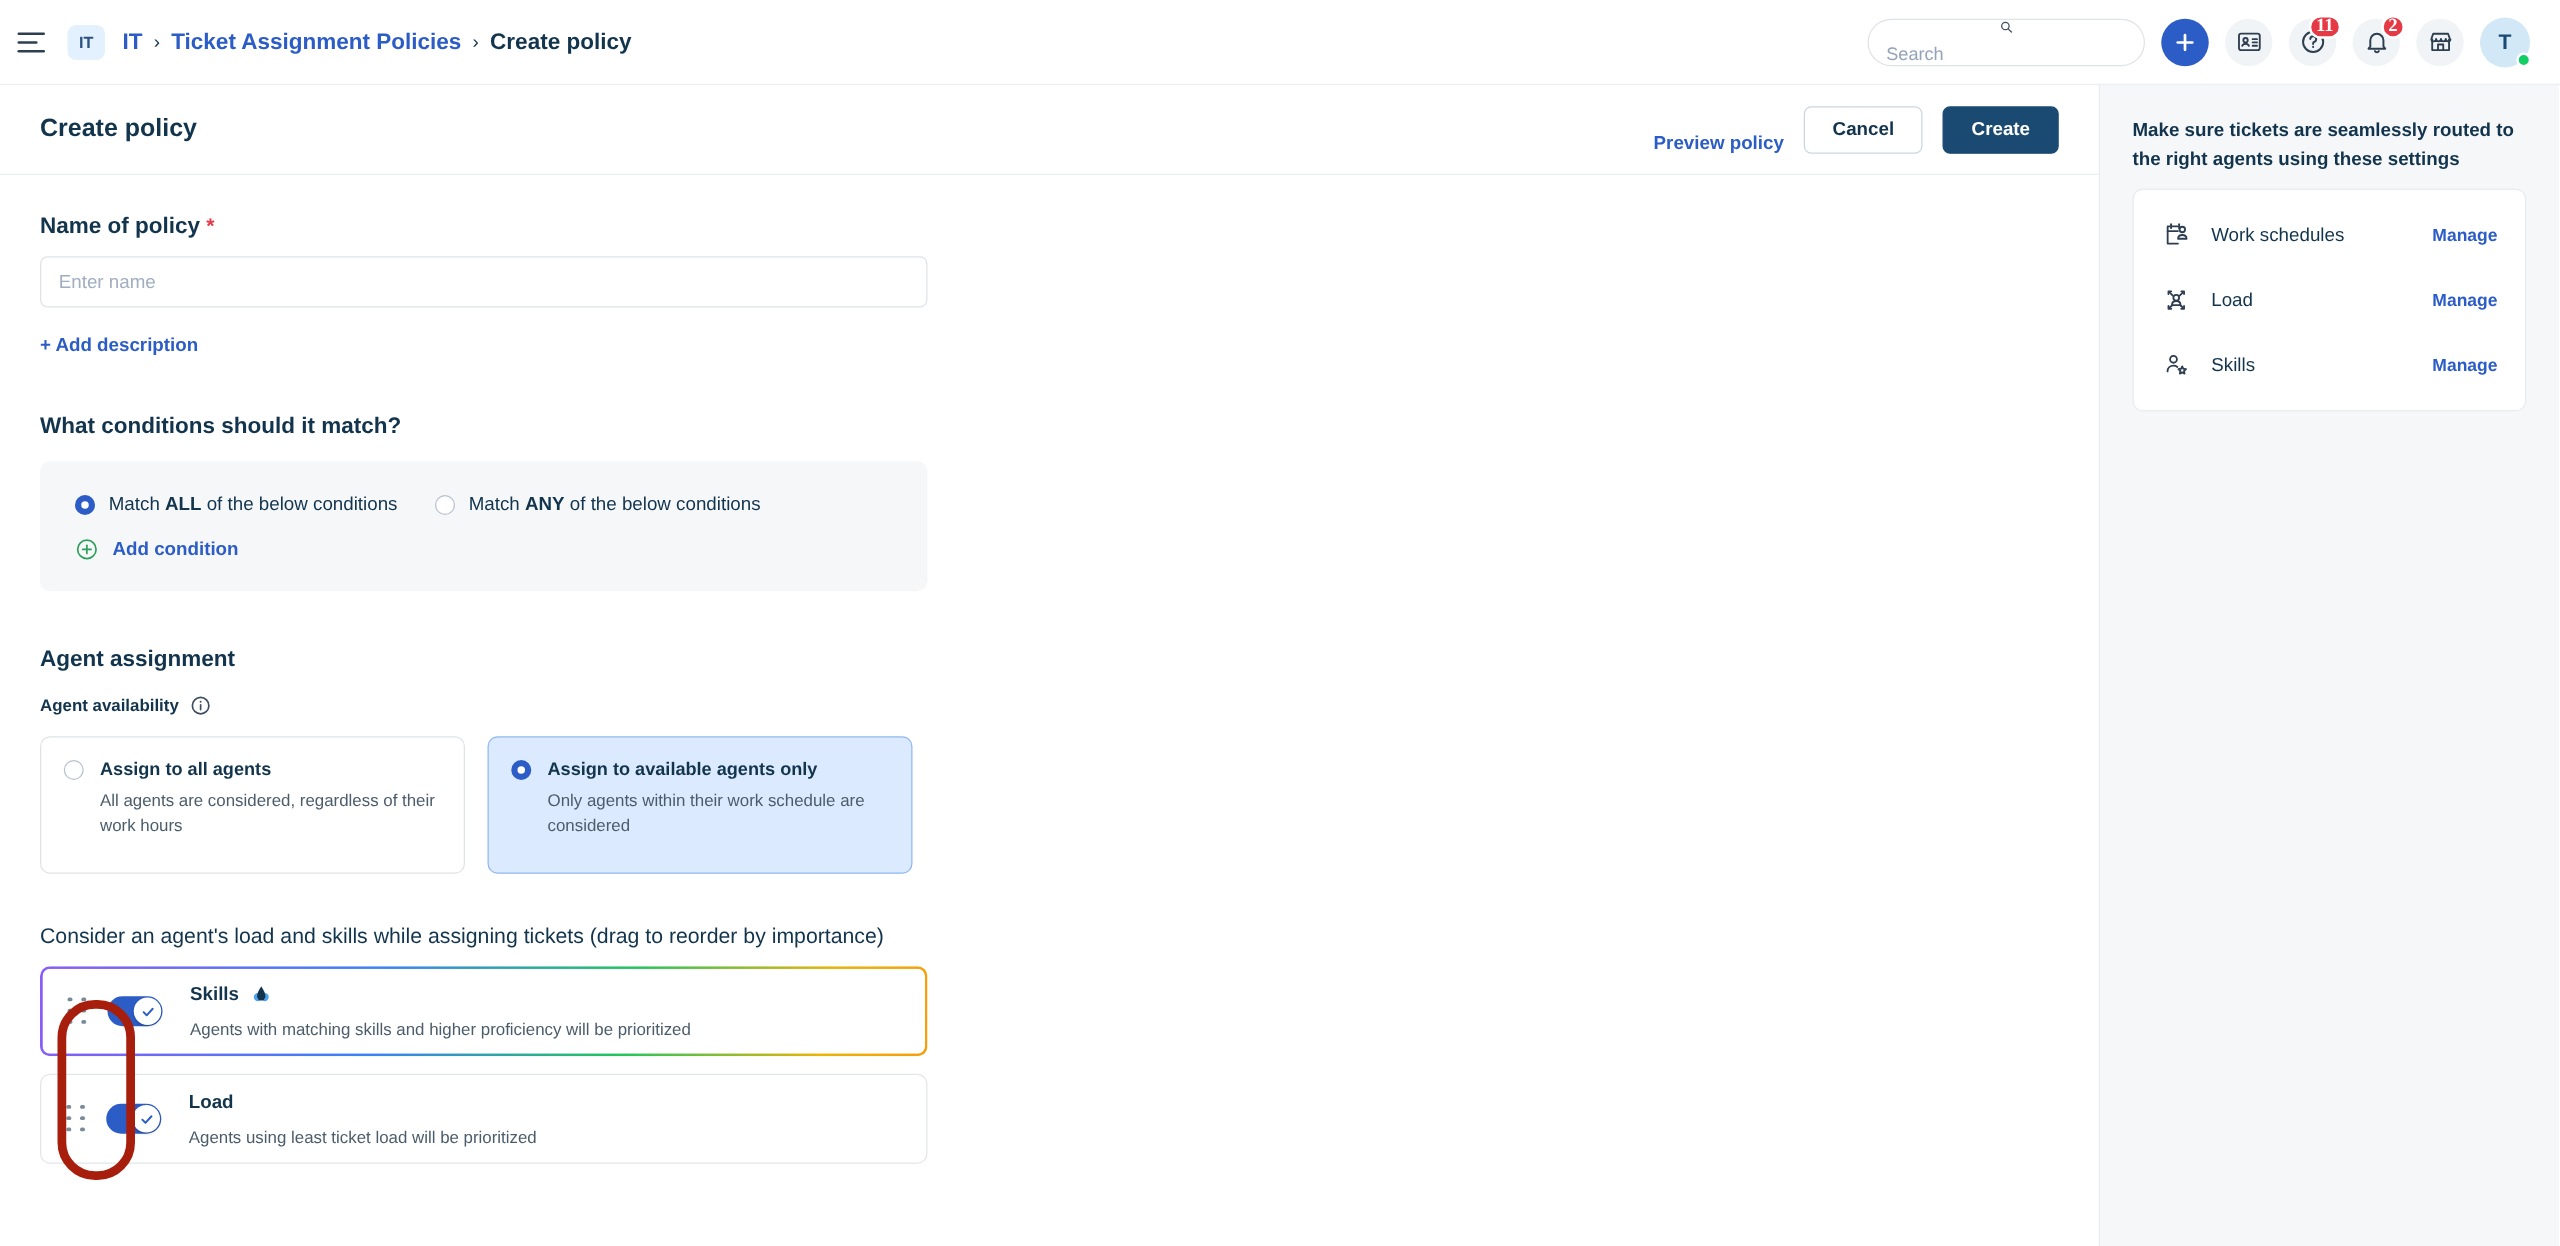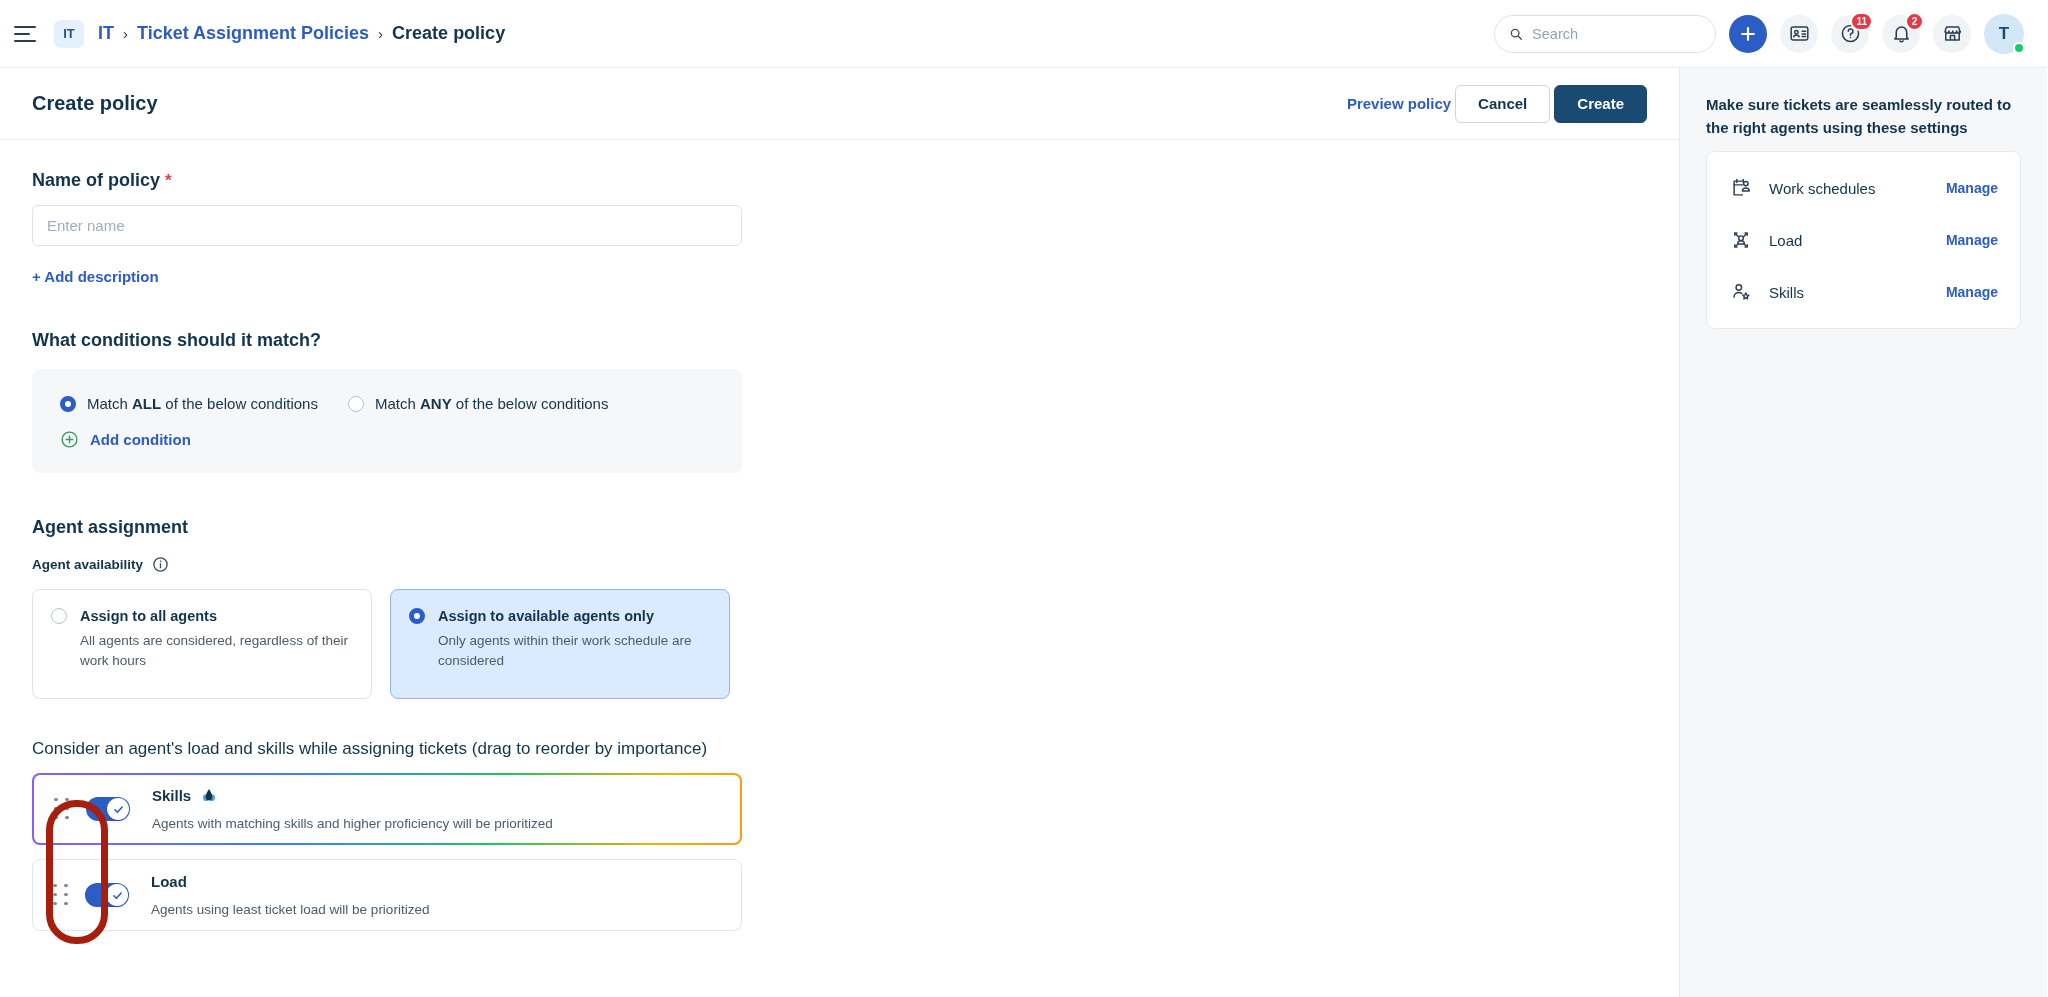--- a/index.html
+++ b/index.html
@@ -36,58 +36,60 @@
   .crumbs { display:flex; align-items:center; gap:9px; font-size:18px; font-weight:600;}
   .crumbs a { color:#2c5cc5; text-decoration:none; }
   .crumbs .sep { color:#12344d; font-size:15px; font-weight:500;}
   .crumbs .cur { color:#12344d; }
 
   .topright { margin-left:auto; display:flex; align-items:center; gap:13px;}
   .searchbox {
     width: 222px; height: 38px; border:1px solid #dfe3e8; border-radius:20px;
     display:flex; align-items:center; gap:9px; padding:0 14px;
     background:#fff;
+    flex-direction:column;
   }
   .searchbox input {
     border:none; outline:none; font-size:14.5px; color:#12344d; width:100%;
     font-family:"Liberation Sans", sans-serif; background:transparent;
   }
   .searchbox input::placeholder{ color:#94a3b8;}
 
   .plusbtn { width:38px;height:38px;border-radius:50%;background:#2c5cc5;display:flex;align-items:center;justify-content:center;cursor:pointer;}
   .iconbtn {
     width:38px;height:38px;border-radius:50%;background:#f1f4f7;
     display:flex;align-items:center;justify-content:center;position:relative;cursor:pointer;
   }
   .badge {
     position:absolute; top:-3px; right:-4px;
     min-width:19px;height:19px;border-radius:10px;background:#e63946;color:#fff;
-    font-size:10px;font-weight:700;display:flex;align-items:center;justify-content:center;padding:0 4px;
+    font-size:15px;font-weight:700;display:flex;align-items:center;justify-content:center;padding:0 4px;
     border:2px solid #fff;
+    font-family:Liberation Serif, serif;
   }
   .avatar {
     width:40px;height:40px;border-radius:50%;background:#d3e8f7;color:#1a4971;
     display:flex;align-items:center;justify-content:center;font-size:17px;font-weight:600;
     position:relative;cursor:pointer;
   }
   .avatar .dot{position:absolute;right:-1px;bottom:0px;width:12px;height:12px;border-radius:50%;background:#13ce66;border:2px solid #fff;}
 
   
   .body-wrap { display:flex; height: 929px; width:2048px; }
   .main {
     width: 1680px; height:929px; background:#fff;
     display:flex; flex-direction:column; overflow:hidden;
     border-right:1px solid #e7ebef;
   }
   .page-head {
     height:72px; display:flex; align-items:center; padding:0 32px;
     border-bottom:1px solid #ebeff3; flex:none;
   }
   .page-title { font-size:20px; font-weight:700; color:#12344d; }
-  .head-actions{ margin-left:auto; display:flex; align-items:center; gap:4px;}
+  .head-actions{ margin-left:auto; display:flex; align-items:flex-end; gap:16px;}
   .link-btn{ color:#2c5cc5; font-size:15px; font-weight:600; cursor:pointer;}
   .btn{
     height:38px; padding:0 22px; border-radius:6px; font-size:15px; font-weight:600;
     display:flex;align-items:center;justify-content:center;cursor:pointer;
     font-family:"Liberation Sans",sans-serif;
   }
   .btn-sec{ background:#fff; border:1px solid #cbd6e2; color:#12344d;}
   .btn-pri{ background:#1a4971; border:1px solid #1a4971; color:#fff;}
 
   .content{ padding: 30px 32px 0 32px; overflow:hidden; flex:1;}

